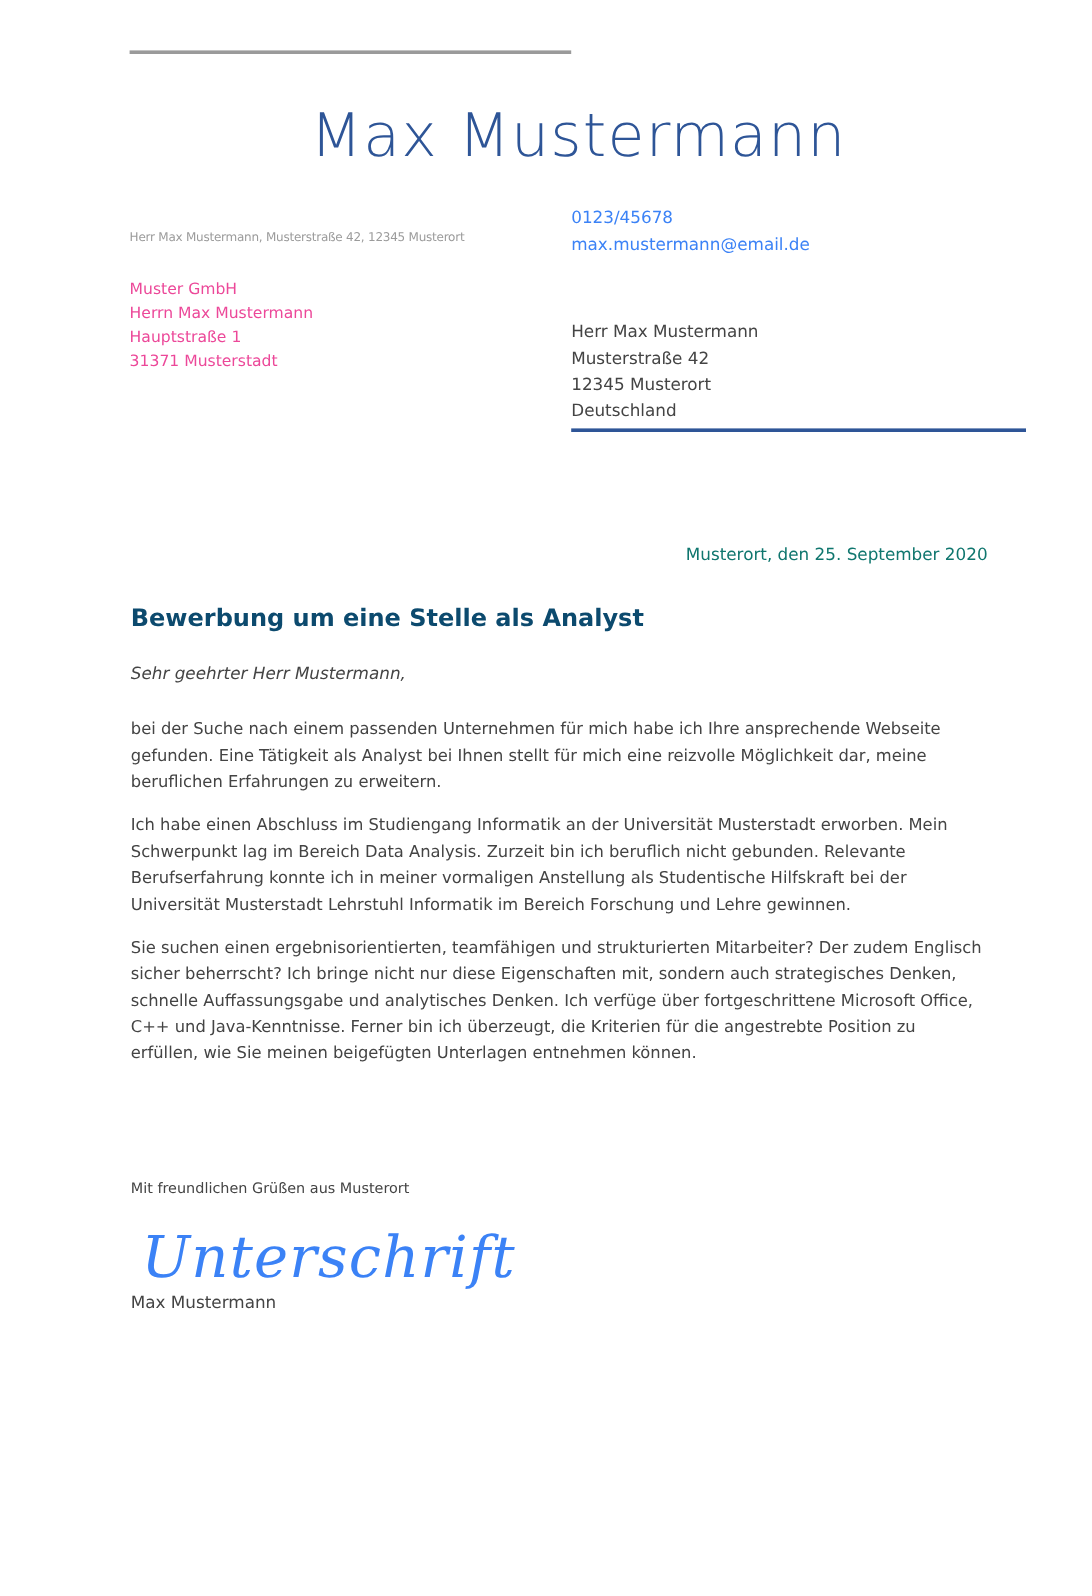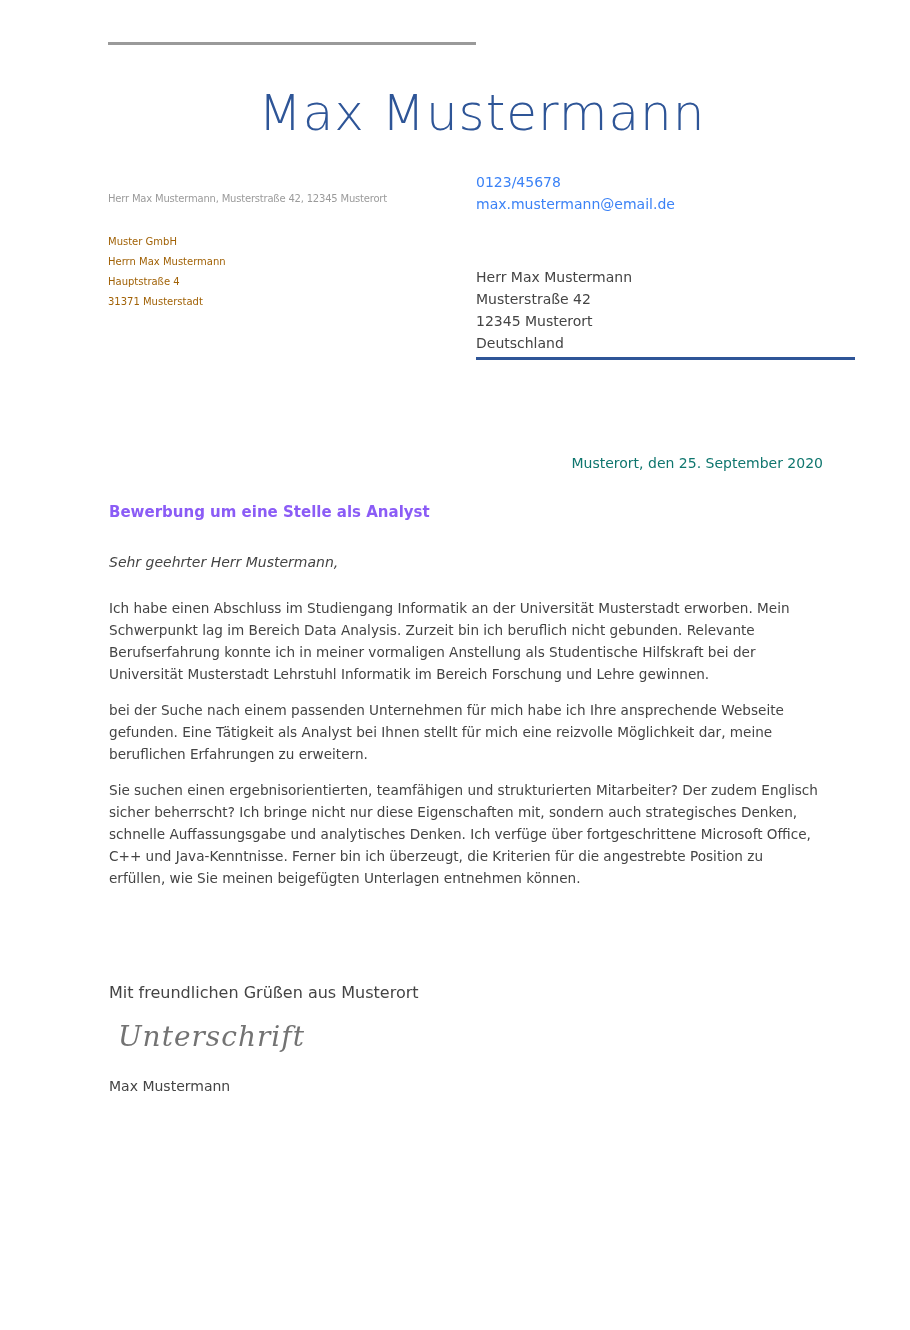--- a/index.html
+++ b/index.html
@@ -5,47 +5,47 @@
     html, body { margin: 0; padding: 0; background: #ffffff; }
     body { width: 910px; height: 1330px; position: relative; overflow: hidden;
            font-family: "DejaVu Sans", sans-serif; color: #3a3a3a; }
     .abs { position: absolute; }
     .top-rule { left: 108px; top: 42px; width: 368px; height: 3px; background: #9a9a9a; }
     .name-title { left: 0; width: 964px; top: 84px; text-align: center; font-size: 50px;
                   font-weight: 300; color: #2e5597; letter-spacing: 1px;
                   font-family: "DejaVu Sans", sans-serif; font-weight: normal; }
     .name-title span { font-weight: 200; }
     .return-addr { left: 108px; top: 193px; font-size: 10px; color: #9b9b9b; letter-spacing: -0.2px; text-align: right; }
-    .recipient { left: 108px; top: 232px; font-size: 10px; line-height: 20px; color: #a16207; }
+    .recipient { left: 108px; top: 232px; font-size: 13px; line-height: 20px; color: #ec4899; }
     .contact { left: 476px; top: 171px; font-size: 14px; line-height: 22px; color: #3b82f6; }
     .sender { left: 476px; top: 239px; font-size: 14px; line-height: 22px; color: #444; margin-top: 27px; }
     .blue-rule { left: 476px; top: 357px; width: 379px; height: 3px; background: #2e5597; }
     .date { right: 87px; top: 455px; font-size: 14px; color: #0f766e; }
-    .subject { left: 109px; top: 503px; font-size: 15px; font-weight: bold; color: #8b5cf6; }
+    .subject { left: 109px; top: 503px; font-size: 20px; font-weight: bold; color: #0c4a6e; }
     .salutation { left: 109px; top: 554px; font-size: 14px; color: #444; font-style: italic; }
     .body-text { left: 109px; top: 597px; width: 712px; font-size: 13.6px; line-height: 22px; color: #444; }
     .body-text p { margin: 0 0 14px 0; }
-    .closing { left: 109px; top: 983px; font-size: 16px; color: #444; }
-    .signature { left: 118px; top: 1020px; font-size: 28px; color: #737373;
+    .closing { left: 109px; top: 983px; font-size: 12px; color: #444; }
+    .signature { left: 118px; top: 1020px; font-size: 48px; color: #3b82f6;
                  font-family: "DejaVu Serif", serif; font-style: italic; letter-spacing: 1px; }
     .signer { left: 109px; top: 1078px; font-size: 14px; color: #444; }
   </style>
 </head>
 <body>
 
 <div class="abs top-rule"></div>
 
 <div class="abs name-title"><span>Max Mustermann</span></div>
 
 <div class="abs return-addr">Herr Max Mustermann, Musterstraße 42, 12345 Musterort</div>
 
 <div class="abs recipient">
   <div>Muster GmbH</div>
   <div>Herrn Max Mustermann</div>
-  <div>Hauptstraße 4</div>
+  <div>Hauptstraße 1</div>
   <div>31371 Musterstadt</div>
 </div>
 
 <div class="abs contact">
   <div>0123/45678</div>
   <div>max.mustermann@email.de</div>
 </div>
 
 <div class="abs sender">
   <div>Herr Max Mustermann</div>
@@ -56,22 +56,22 @@
 
 <div class="abs blue-rule"></div>
 
 <div class="abs date">Musterort, den 25. September 2020</div>
 
 <div class="abs subject">Bewerbung um eine Stelle als Analyst</div>
 
 <div class="abs salutation">Sehr geehrter Herr Mustermann,</div>
 
 <div class="abs body-text">
+  <p>bei der Suche nach einem passenden Unternehmen für mich habe ich Ihre ansprechende Webseite gefunden. Eine Tätigkeit als Analyst bei Ihnen stellt für mich eine reizvolle Möglichkeit dar, meine beruflichen Erfahrungen zu erweitern.</p>
   <p>Ich habe einen Abschluss im Studiengang Informatik an der Universität Musterstadt erworben. Mein Schwerpunkt lag im Bereich Data Analysis. Zurzeit bin ich beruflich nicht gebunden. Relevante Berufserfahrung konnte ich in meiner vormaligen Anstellung als Studentische Hilfskraft bei der Universität Musterstadt Lehrstuhl Informatik im Bereich Forschung und Lehre gewinnen.</p>
-  <p>bei der Suche nach einem passenden Unternehmen für mich habe ich Ihre ansprechende Webseite gefunden. Eine Tätigkeit als Analyst bei Ihnen stellt für mich eine reizvolle Möglichkeit dar, meine beruflichen Erfahrungen zu erweitern.</p>
   <p>Sie suchen einen ergebnisorientierten, teamfähigen und strukturierten Mitarbeiter? Der zudem Englisch sicher beherrscht? Ich bringe nicht nur diese Eigenschaften mit, sondern auch strategisches Denken, schnelle Auffassungsgabe und analytisches Denken. Ich verfüge über fortgeschrittene Microsoft Office, C++ und Java-Kenntnisse. Ferner bin ich überzeugt, die Kriterien für die angestrebte Position zu erfüllen, wie Sie meinen beigefügten Unterlagen entnehmen können.</p>
 </div>
 
 <div class="abs closing">Mit freundlichen Grüßen aus Musterort</div>
 
 <div class="abs signature">Unterschrift</div>
 
 <div class="abs signer">Max Mustermann</div>
 
 </body></html>

